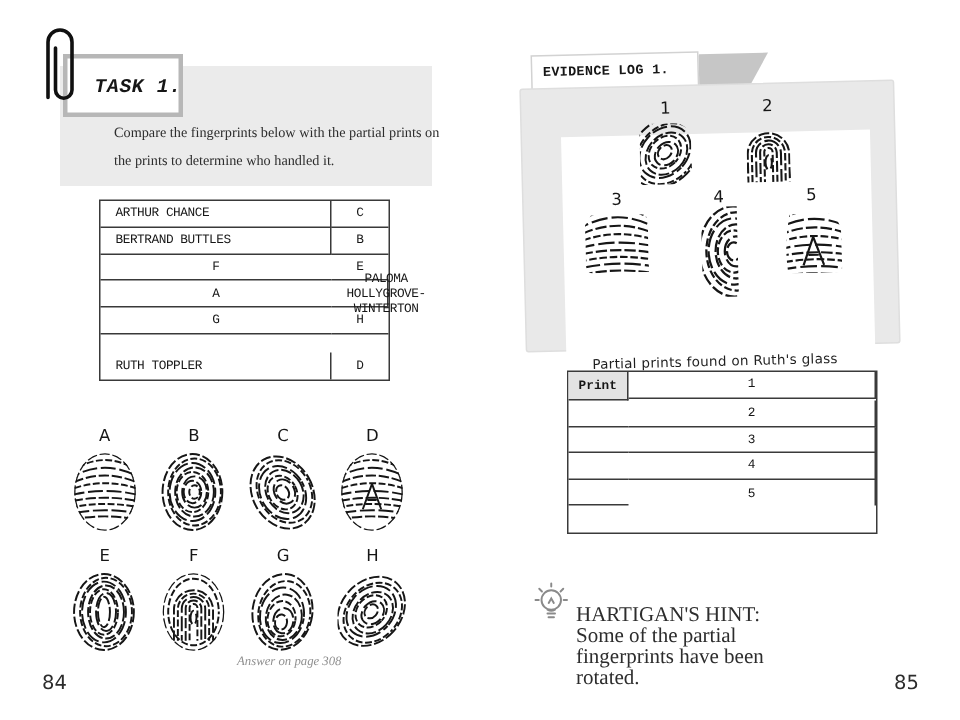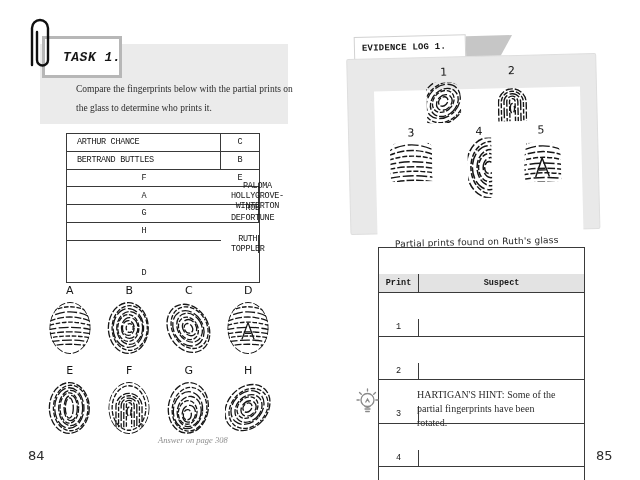--- a/index.html
+++ b/index.html
@@ -79,61 +79,60 @@
   }
   
   .log-table{
     left:378px;top:247px;width:205px;
     display:grid;grid-template-columns:40px 165px;
     border:1.2px solid #3a3a3a;background:#fff;
     font-family:"Liberation Mono",monospace;font-size:8.5px;
   }
   .log-table .cell{
     display:flex;align-items:center;justify-content:center;
-    border-bottom:1px solid #3a3a3a;box-sizing:border-box;height:17.6px;margin-top:26px;
+    border-bottom:1px solid #3a3a3a;box-sizing:border-box;height:17.6px;
   }
   .log-table .hdr{height:19px;background:#e3e3e3;font-weight:600;}
   .log-table .pcol{border-right:1px solid #3a3a3a;}
   .log-table .last{border-bottom:none;}
   
   .hint-icon{left:355px;top:388px;}
   .hint-text{
-    left:384px;top:388px;width:150px;
-    font-family:"Liberation Serif",serif;font-size:10px;line-height:14px;color:#2d2d2d;margin-left:33px;
+    left:384px;top:404px;width:150px;
+    font-family:"Liberation Serif",serif;font-size:14px;line-height:14px;color:#2d2d2d;
   }
 </style>
 </head>
 <body>
 
 <div class="abs gray-panel"></div>
 
 <div class="abs task-box">
   <span>TASK 1.</span>
 </div>
 
 <svg class="abs paperclip" width="30" height="58" viewBox="0 0 30 58">
   <path d="M8 50 V13 a8 8 0 0 1 16 0 v32 a5.5 5.5 0 0 1 -11 0 V17" fill="none" stroke="#101010" stroke-width="2.4" stroke-linecap="round"></path>
 </svg>
 
 <div class="abs instructions">
   <div>Compare the fingerprints below with the partial prints on</div>
-  <div>the glass to determine who prints it.</div>
+  <div>the prints to determine who handled it.</div>
 </div>
 
 <div class="abs suspect-table">
   <div class="cell name">ARTHUR CHANCE</div>
   <div class="cell letter">C</div>
   <div class="cell name">BERTRAND BUTTLES</div>
   <div class="cell letter">B</div>
   <div class="cell letter">F</div>
   <div class="cell letter">E</div>
   <div class="cell letter">A</div>
   <div class="cell name">PALOMA HOLLYGROVE-WINTERTON</div>
   <div class="cell letter">G</div>
-  <div class="cell name">ROB DEFORTUNE</div>
   <div class="cell letter">H</div>
   <div class="cell name last">RUTH TOPPLER</div>
   <div class="cell letter last">D</div>
 </div>
 
 <div class="abs fp-grid row1">
   <div class="fp-cell">
     <div class="fp-label">A</div>
     <div class="fp-oval">
         <svg viewBox="0 0 60 74" preserveAspectRatio="xMidYMid meet" style="width: 100%; height: 100%; display: block;">
@@ -405,21 +404,20 @@
           </g>
         </svg>
       </div>
 
     <div class="abs caption">Partial prints found on Ruth's glass</div>
   </div>
 </div>
 
 <div class="abs log-table">
   <div class="cell hdr pcol">Print</div>
-  <div class="cell hdr">Suspect</div>
   <div class="cell pcol">1</div>
   <div class="cell"></div>
   <div class="cell pcol">2</div>
   <div class="cell"></div>
   <div class="cell pcol">3</div>
   <div class="cell"></div>
   <div class="cell pcol">4</div>
   <div class="cell"></div>
   <div class="cell pcol last">5</div>
   <div class="cell last"></div>

